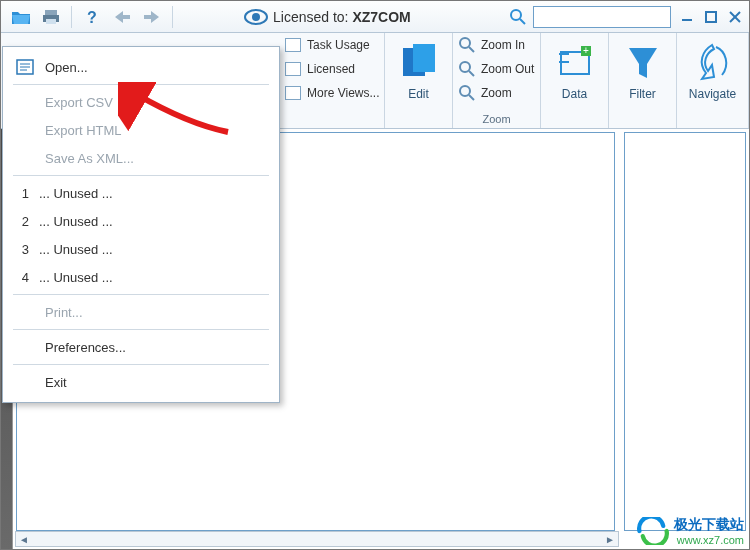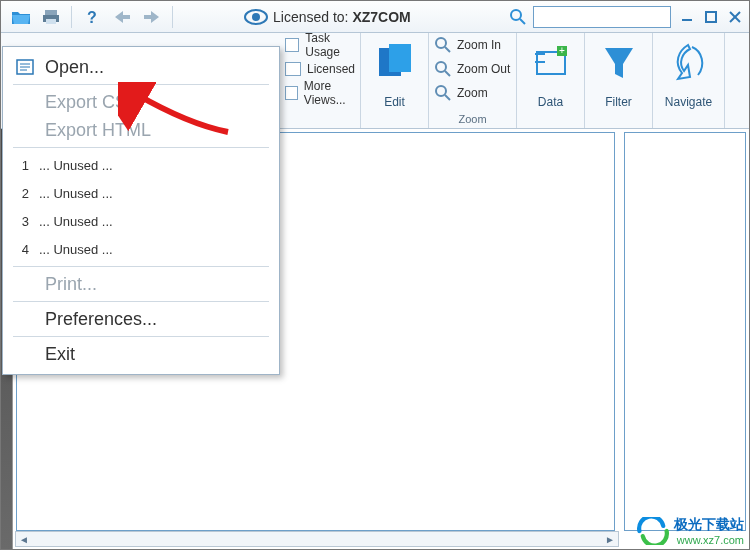--- a/index.html
+++ b/index.html
@@ -13,43 +13,43 @@
   .license { font-size: 14px; color: #333; }
   .spacer { flex: 1; }
   .search-wrap { display: flex; align-items: center; gap: 4px; }
   .search-ico { width: 22px; height: 22px; display:flex; align-items:center; justify-content:center;}
   .search-box { width: 138px; height: 22px; border: 1px solid #6d9fc9; background: #fff; }
   .winbtn { width: 16px; height: 16px; display:flex; align-items:center; justify-content:center; margin-left:6px;}
 
   
   .ribbon { height: 96px; border-bottom: 1px solid #b5c6d6; display: flex; background: #f6f9fc; }
   .ribbon-col { border-right: 1px solid #cad6e2; display:flex; flex-direction:column; align-items:center; position:relative; }
-  .ribbon-col.small { width: 82px; }
+  .ribbon-col.small { width: 106px; }
   .ribbon-col.big { width: 68px; }
   .ribbon-lbl { position:absolute; bottom:3px; left:0; right:0; text-align:center; font-size:11px; color:#5a6f82; }
   .ribbon-item { display:flex; align-items:center; gap:6px; font-size:12px; color:#333; height:24px; width:100%; padding-left:6px;}
   .ribbon-item .sq { width:16px; height:14px; background:#fff; border:1px solid #7fa5c5; }
   .big-ico { width:46px; height:46px; margin-top:6px; display:flex; align-items:center; justify-content:center; }
-  .big-lbl { font-size:12px; color:#2e5576; margin-top:10px; }
+  .big-lbl { font-size:12px; color:#2e5576; margin-top:2px; }
 
   
   .main { flex:1; display:flex; position:relative; }
   .left-rail { width:12px; background:linear-gradient(#4a4a4a,#6a6a6a); border-right:1px solid #999; }
   .pane { flex:1; border:1px solid #6d9fc9; margin:3px 3px 18px 3px; background:#fff; position:relative; }
   .splitter { width:6px; }
   .right-pane { width:122px; border:1px solid #6d9fc9; margin:3px 3px 18px 0; background:#fff; }
 
   
   .hscroll { position:absolute; left:14px; right:130px; bottom:2px; height:16px; border:1px solid #b9c7d4; background:#f1f5f9; display:flex; align-items:center; }
   .hscroll .arrow { width:16px; height:14px; display:flex; align-items:center; justify-content:center; color:#5b7690; font-size:10px;}
   .hscroll .track { flex:1; }
 
   
   .menu { position:absolute; left:2px; top:46px; width:278px; background:#fff; border:1px solid #9fb4c7; box-shadow:3px 3px 6px rgba(0,0,0,.25); z-index:50; padding:6px 0; }
-  .menu-row { display:flex; align-items:center; height:28px; padding:0 12px; gap:10px; font-size:18px; color:#333; }
+  .menu-row { display:flex; align-items:center; height:28px; padding:0 12px; gap:10px; font-size:13px; color:#333; }
   .menu-row.disabled { color:#9aa5af; }
   .menu-row .mico { width:20px; height:18px; display:flex; align-items:center; justify-content:center;}
   .menu-row .lbl { flex:1; }
   .menu-sep { height:1px; background:#cfd9e2; margin:3px 10px; }
   .menu-row.recent { color:#333; font-size:13px; }
 
   
   .red-arrow { position:absolute; left:118px; top:82px; z-index:60; pointer-events:none; }
 
   
@@ -238,20 +238,24 @@
   </div>
   <div class="menu-sep"></div>
   <div class="menu-row disabled">
     <div class="mico"></div>
       <div class="lbl">Export CSV</div>
   </div>
   <div class="menu-row disabled">
     <div class="mico"></div>
       <div class="lbl">Export HTML</div>
   </div>
+  <div class="menu-row disabled">
+    <div class="mico"></div>
+      <div class="lbl">Save As XML...</div>
+  </div>
   <div class="menu-sep"></div>
   <div id="recent-container">
       <div class="menu-row recent">
         <span style="width:14px;text-align:right;color:#333">1</span>
         <span class="lbl">... Unused ...</span>
       </div>
       <div class="menu-row recent">
         <span style="width:14px;text-align:right;color:#333">2</span>
         <span class="lbl">... Unused ...</span>
       </div>

